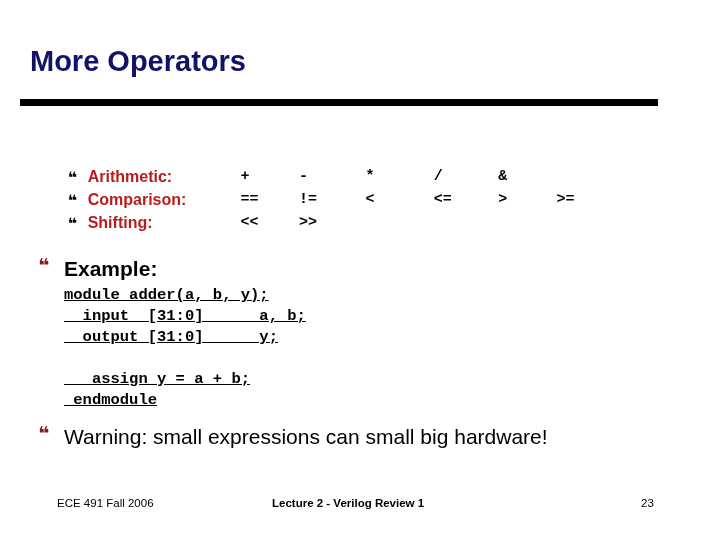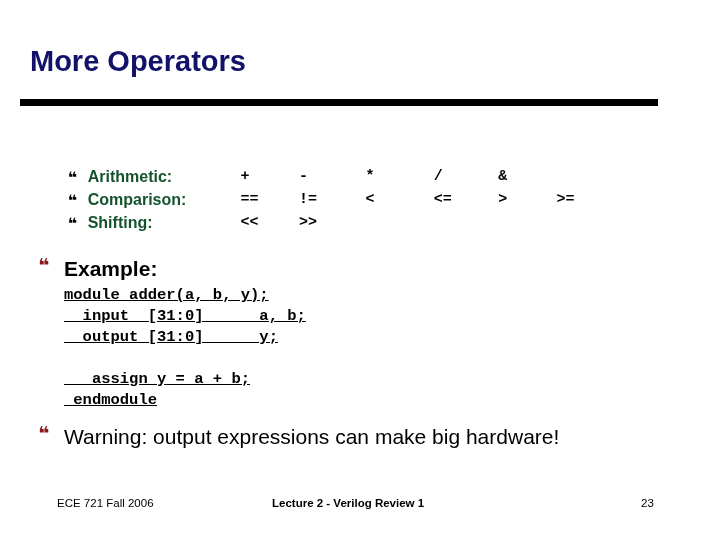--- a/index.html
+++ b/index.html
@@ -95,21 +95,21 @@
     padding: 0;
     height: 23px;
     vertical-align: top;
   }
   .op-glyph-cell {
     width: 20px;
   }
   .op-label {
     font-size: 16px;
     font-weight: bold;
-    color: #14532d;
+    color: #b91c1c;
     white-space: nowrap;
     padding-right: 14px !important;
   }
   .op-label-cell { width: 140px; }
   .op-cell {
     font-family: "Liberation Mono", monospace;
     font-size: 15px;
     font-weight: bold;
     color: #000000;
     text-align: left;
@@ -222,22 +222,22 @@
   </div>
 
   <div class="code-block">module adder(a, b, y);
   input  [31:0]      a, b;
   output [31:0]      y;
 
    assign y = a + b;
  endmodule</div>
 
   <div class="bullet-l1 regular b-warning">
-    <span class="glyphcell"><span class="bullet-glyph">❝</span></span><span class="bodycell btext" style="max-width:505px;">Warning: output expressions can make big hardware!</span>
+    <span class="glyphcell"><span class="bullet-glyph">❝</span></span><span class="bodycell btext" style="max-width:505px;">Warning: small expressions can small big hardware!</span>
   </div>
 
   <div class="footer">
-    <span class="footer-left">ECE 721 Fall 2006</span>
+    <span class="footer-left">ECE 491 Fall 2006</span>
     <span class="footer-center">Lecture 2 - Verilog Review 1</span>
     <span class="footer-right">23</span>
   </div>
 
 </div>
 
 </body></html>

